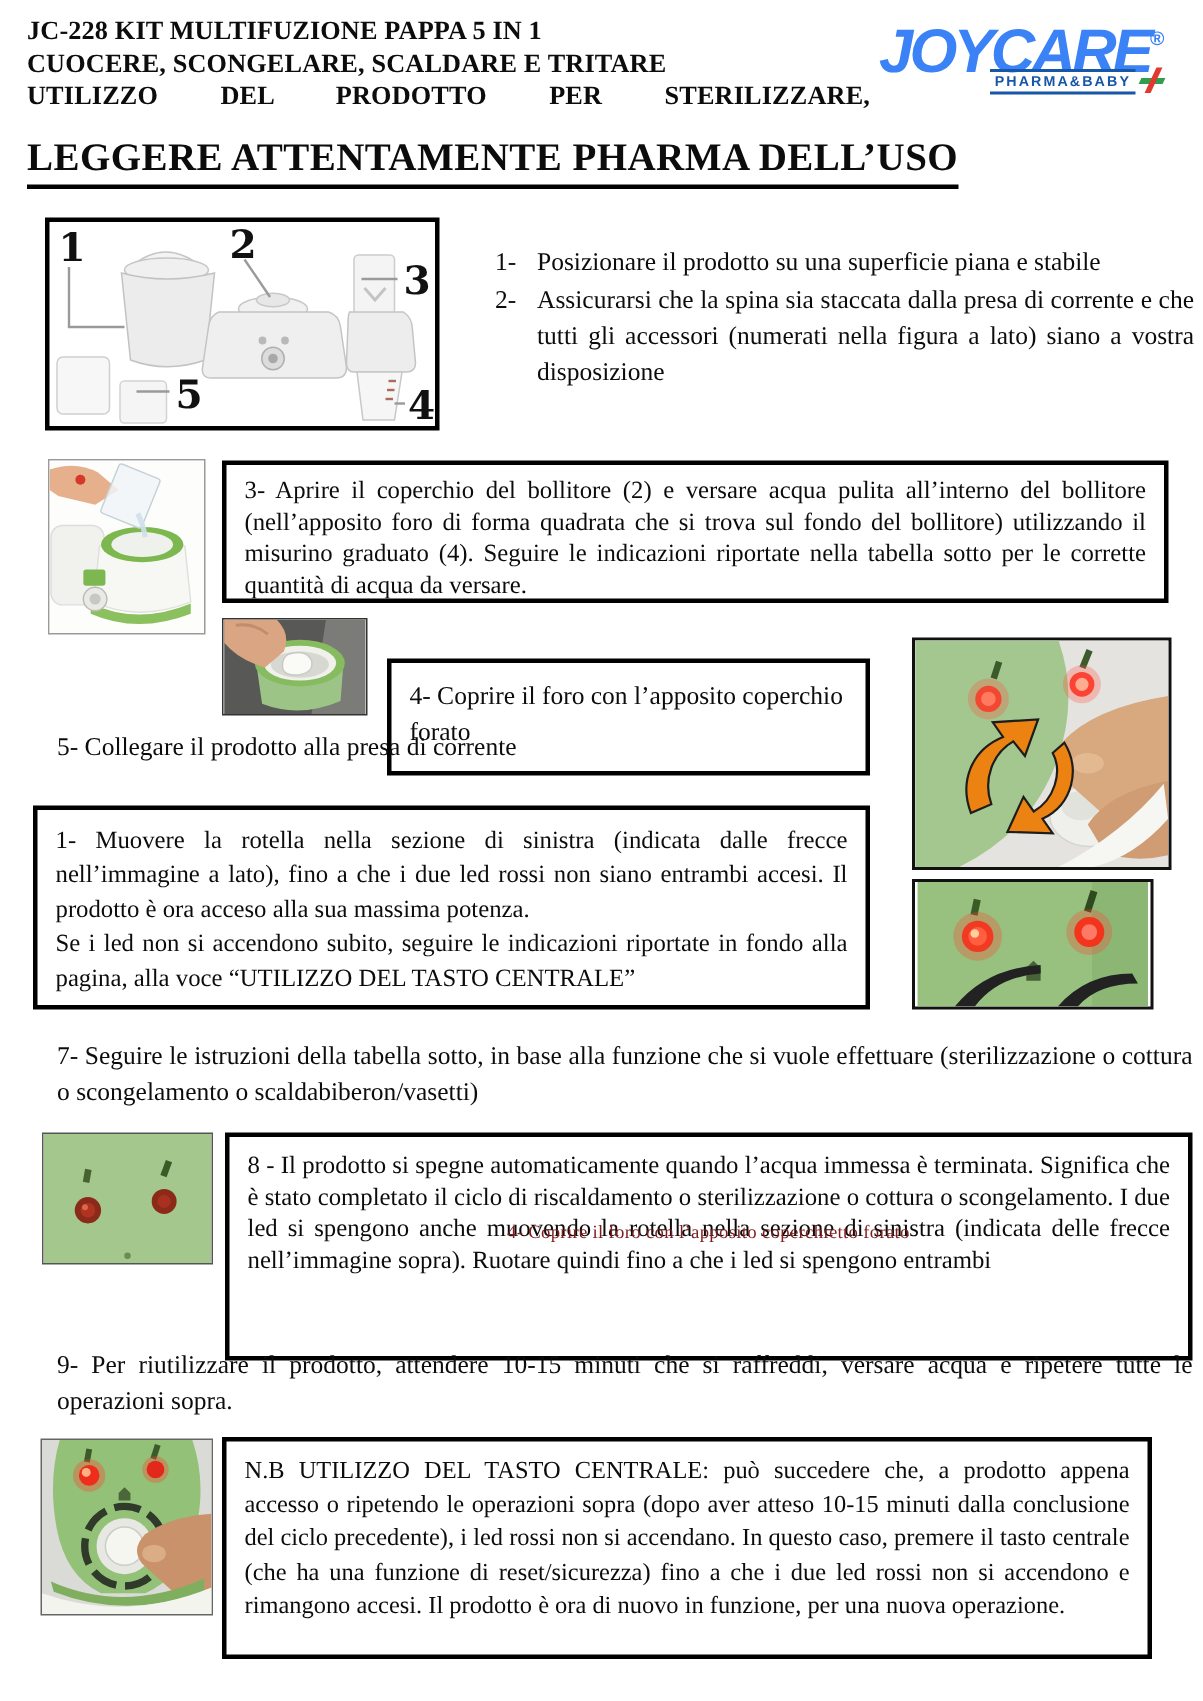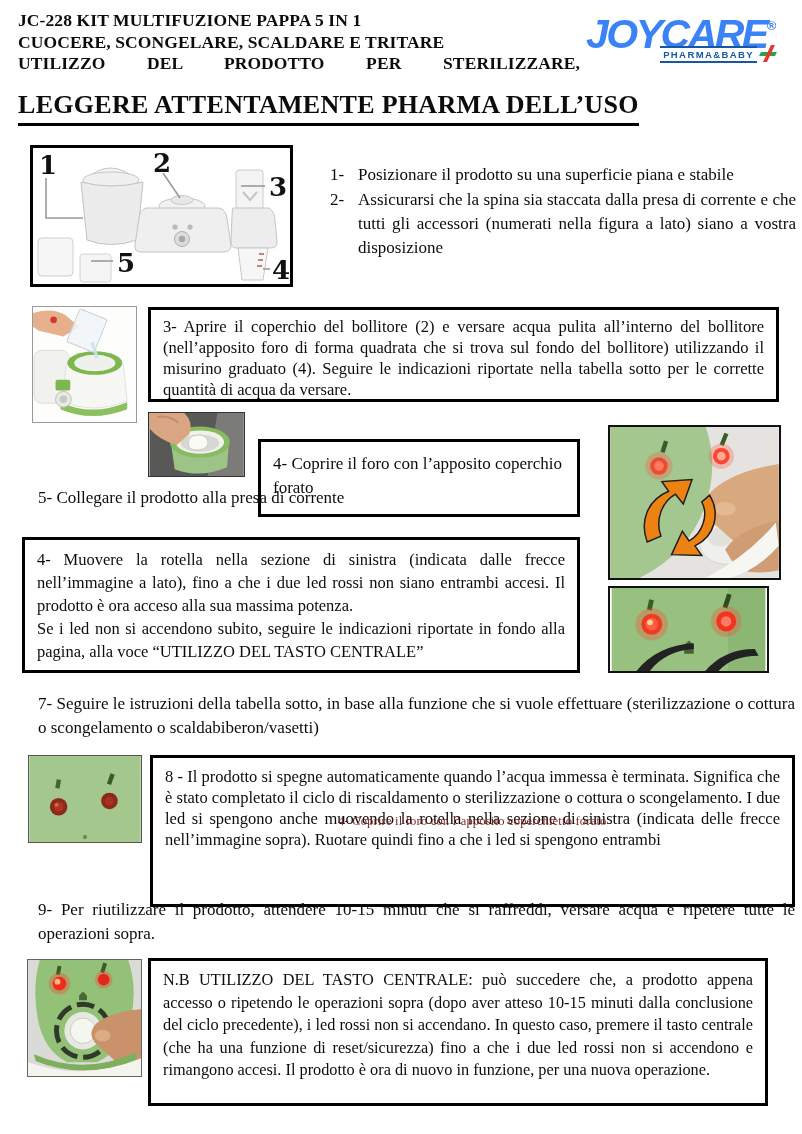--- a/index.html
+++ b/index.html
@@ -186,21 +186,21 @@
       <g fill="#ec8211" stroke="#1d1d1d" stroke-width="1.5">
         <path d="M38 118 C30 97 38 75 60 66 L53 56 L84 54 L75 79 L67 69 C53 77 46 95 52 112 Z"></path>
         <path d="M102 70 C113 88 108 112 87 122 L94 132 L63 131 L74 107 L81 117 C95 109 101 90 94 77 Z"></path>
       </g>
     </svg>
   </div>
 
   <div class="plain" style="left:38px;top:486px;width:520px;">5- Collegare il prodotto alla presa di corrente</div>
 
   <div class="tbox" style="left:22px;top:537px;width:558px;height:136px;padding-top:8px;">
-    <p style="line-height:23px;">4- Muovere la rotella nella sezione di sinistra (indicata dalle frecce nell’immagine a lato), fino a che i due led rossi non siano entrambi accesi.  Il prodotto è ora acceso alla sua massima potenza.</p>
+    <p style="line-height:23px;">1- Muovere la rotella nella sezione di sinistra (indicata dalle frecce nell’immagine a lato), fino a che i due led rossi non siano entrambi accesi.  Il prodotto è ora acceso alla sua massima potenza.</p>
     <p style="line-height:23px;">Se i led non si accendono subito, seguire le indicazioni riportate in fondo alla pagina, alla voce “UTILIZZO DEL TASTO CENTRALE”</p>
   </div>
 
   <div class="photo" style="left:608px;top:586px;width:161px;height:87px;border:2px solid #111;">
     <svg viewBox="0 0 161 87">
       <rect width="161" height="87" fill="#98c07f"></rect>
       <rect x="122" width="39" height="87" fill="#84ad6c" fill-opacity="0.55"></rect>
       <g transform="rotate(12 40 18)">
           <rect x="38" y="12" width="5" height="11" fill="#3a5a26"></rect>
         </g>

